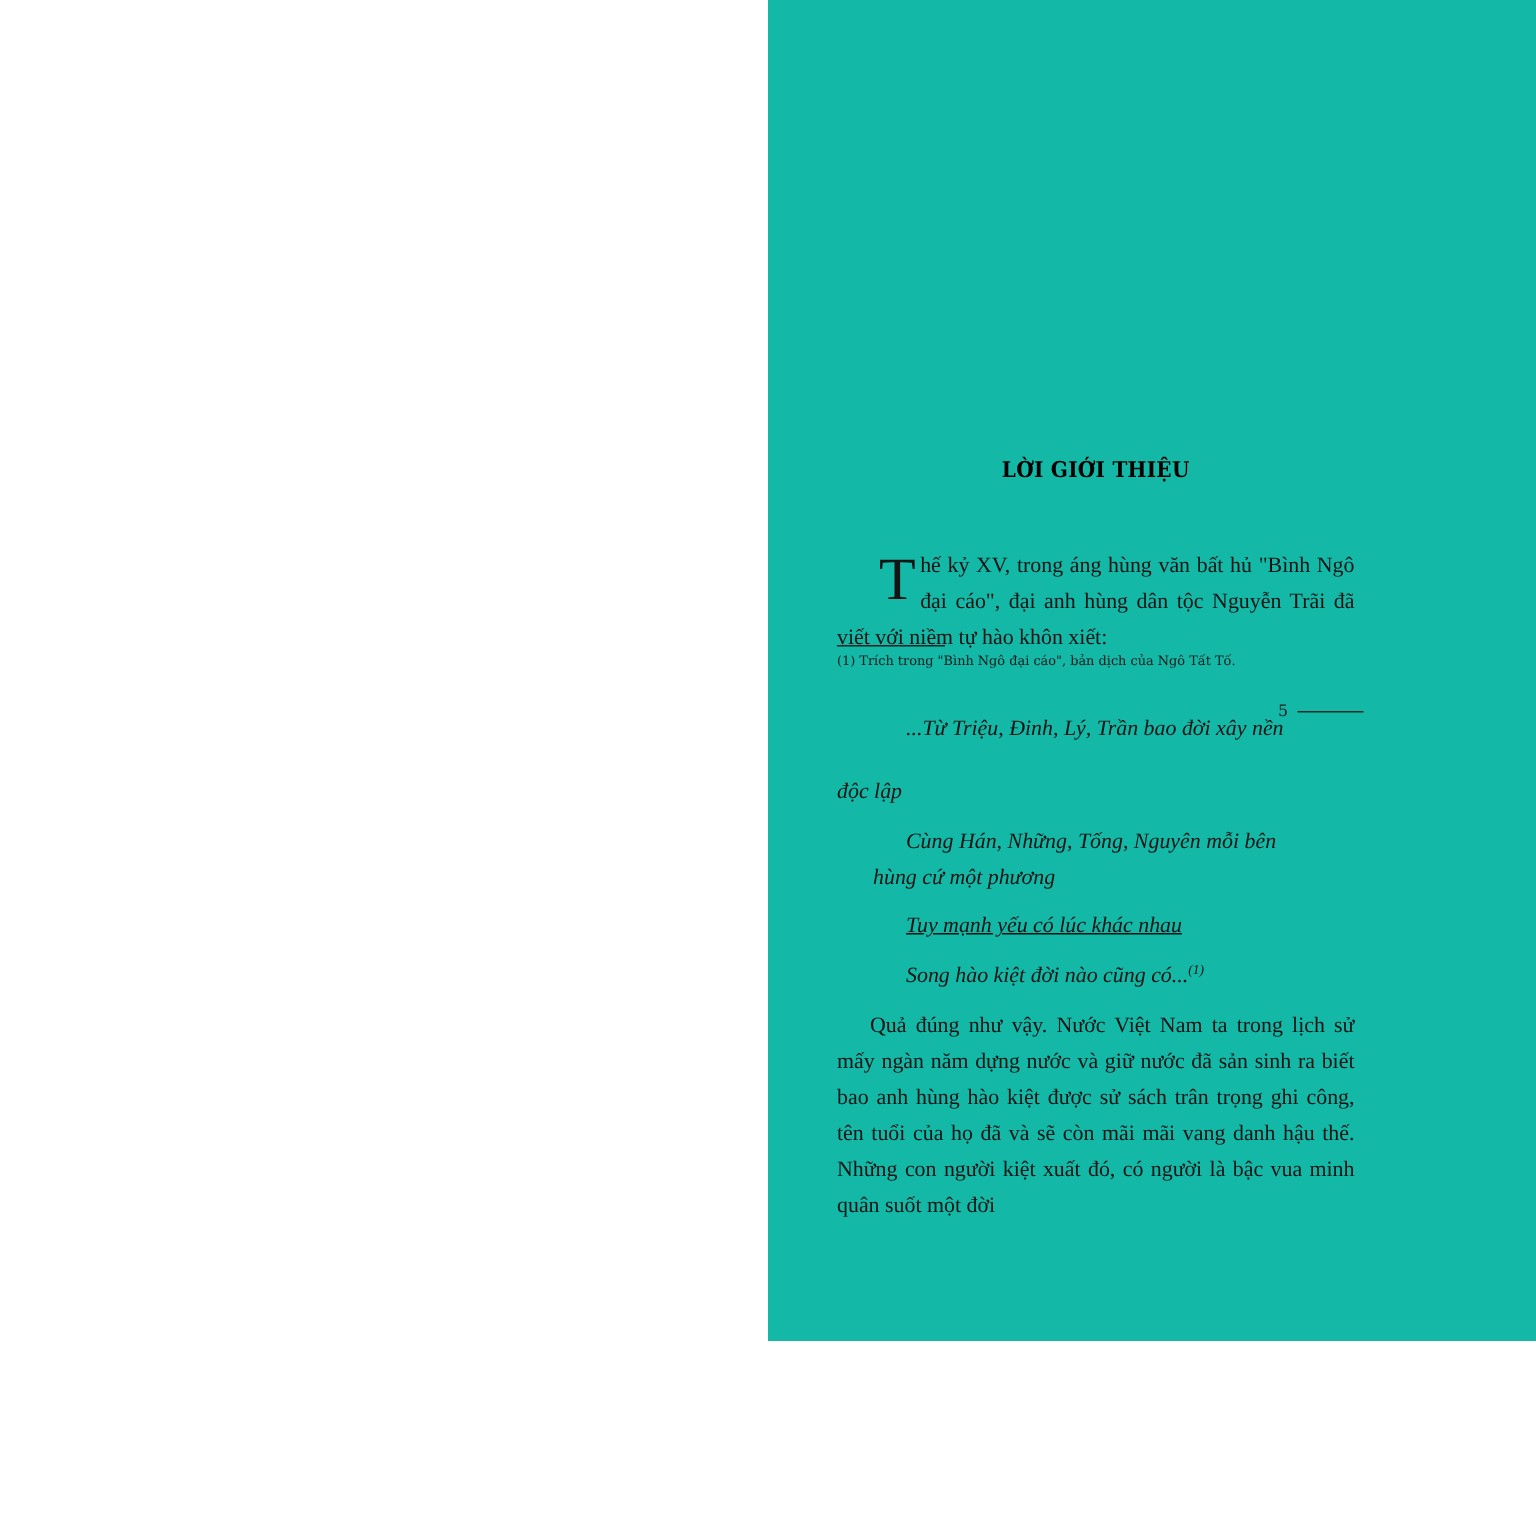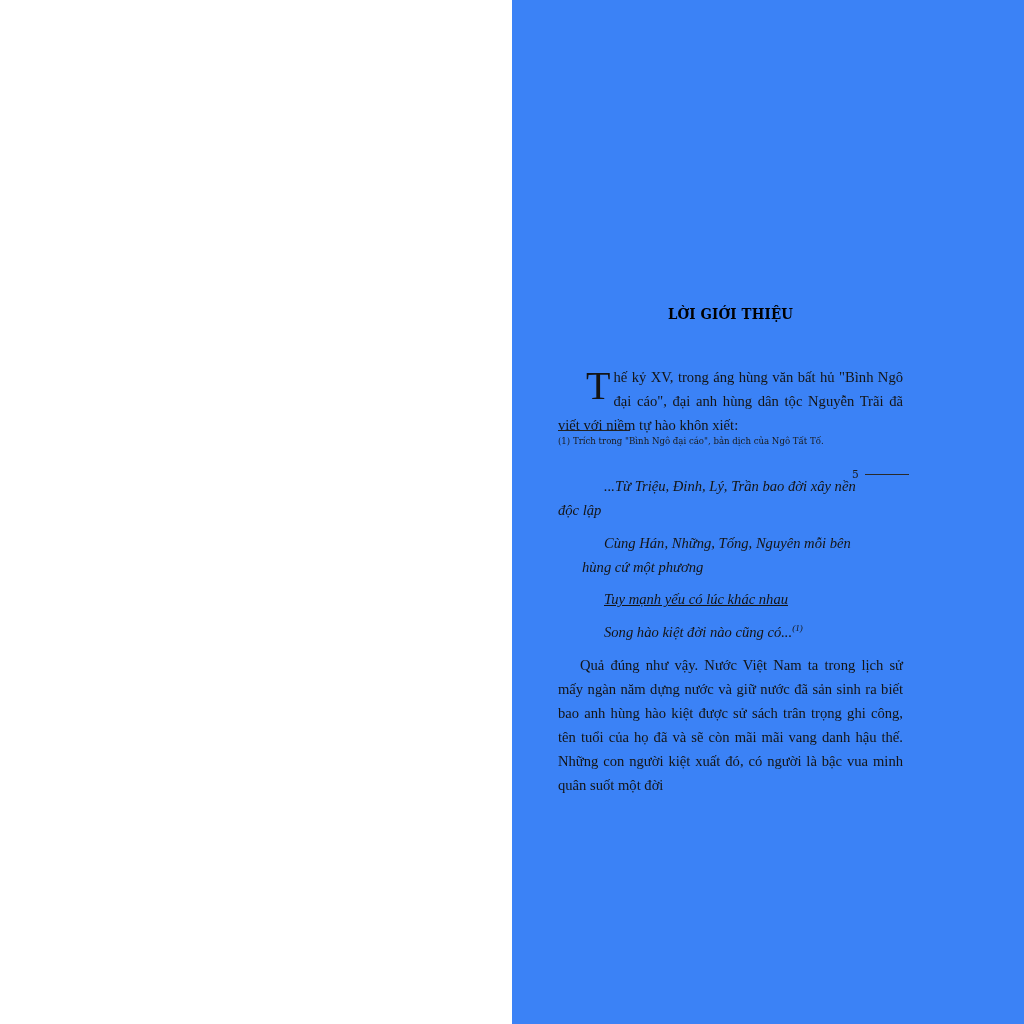--- a/index.html
+++ b/index.html
@@ -22,22 +22,22 @@
     inset: 0;
     display: flex;
   }
   .page-left {
     width: 512px;
     height: 1024px;
     background: #ffffff;
   }
   .page-right {
     width: 512px;
-    height: 1024px;
-    background: #3b82f6;
+    height: 894px;
+    background: #14b8a6;
     position: relative;
   }
 
   .text-column {
     position: absolute;
     left: 46px;
     top: 305px;
     width: 345px;
   }
 
@@ -84,21 +84,21 @@
     font-size: 14.6px;
     line-height: 1.64;
   }
   .verse-a {
     text-indent: 46px;
     text-align: justify;
     margin-top: 28px;
   }
   .verse-b {
     text-indent: 0;
-    margin-top: 0;
+    margin-top: 18px;
     font-family: Liberation Serif, serif;
   }
   .verse-c {
     text-indent: 46px;
     text-align: justify;
   }
   .verse-d {
     text-indent: 0;
     margin-left: 24px;
   }

